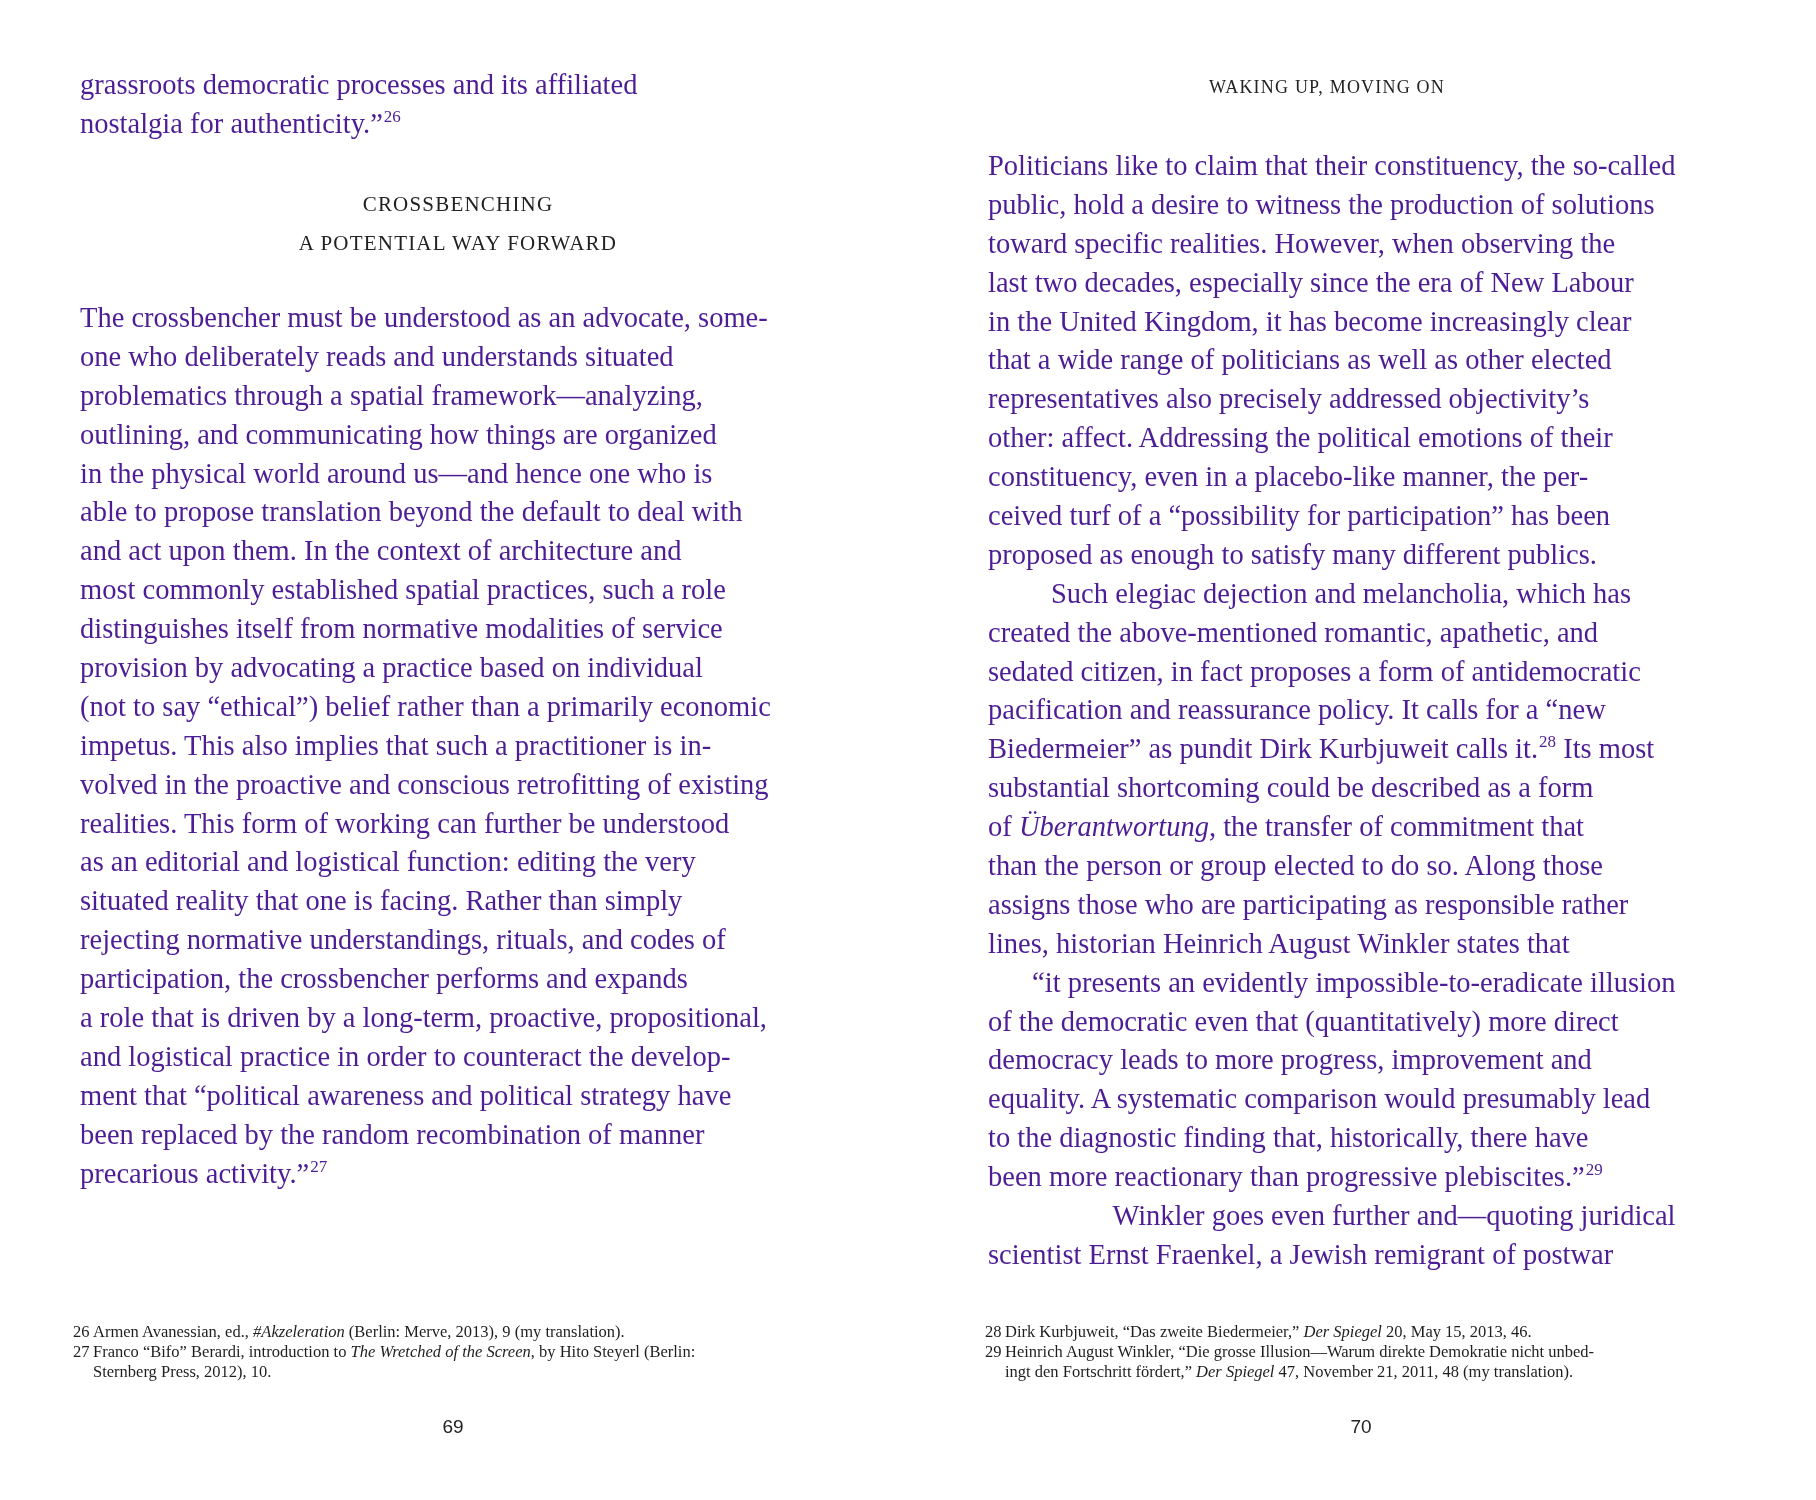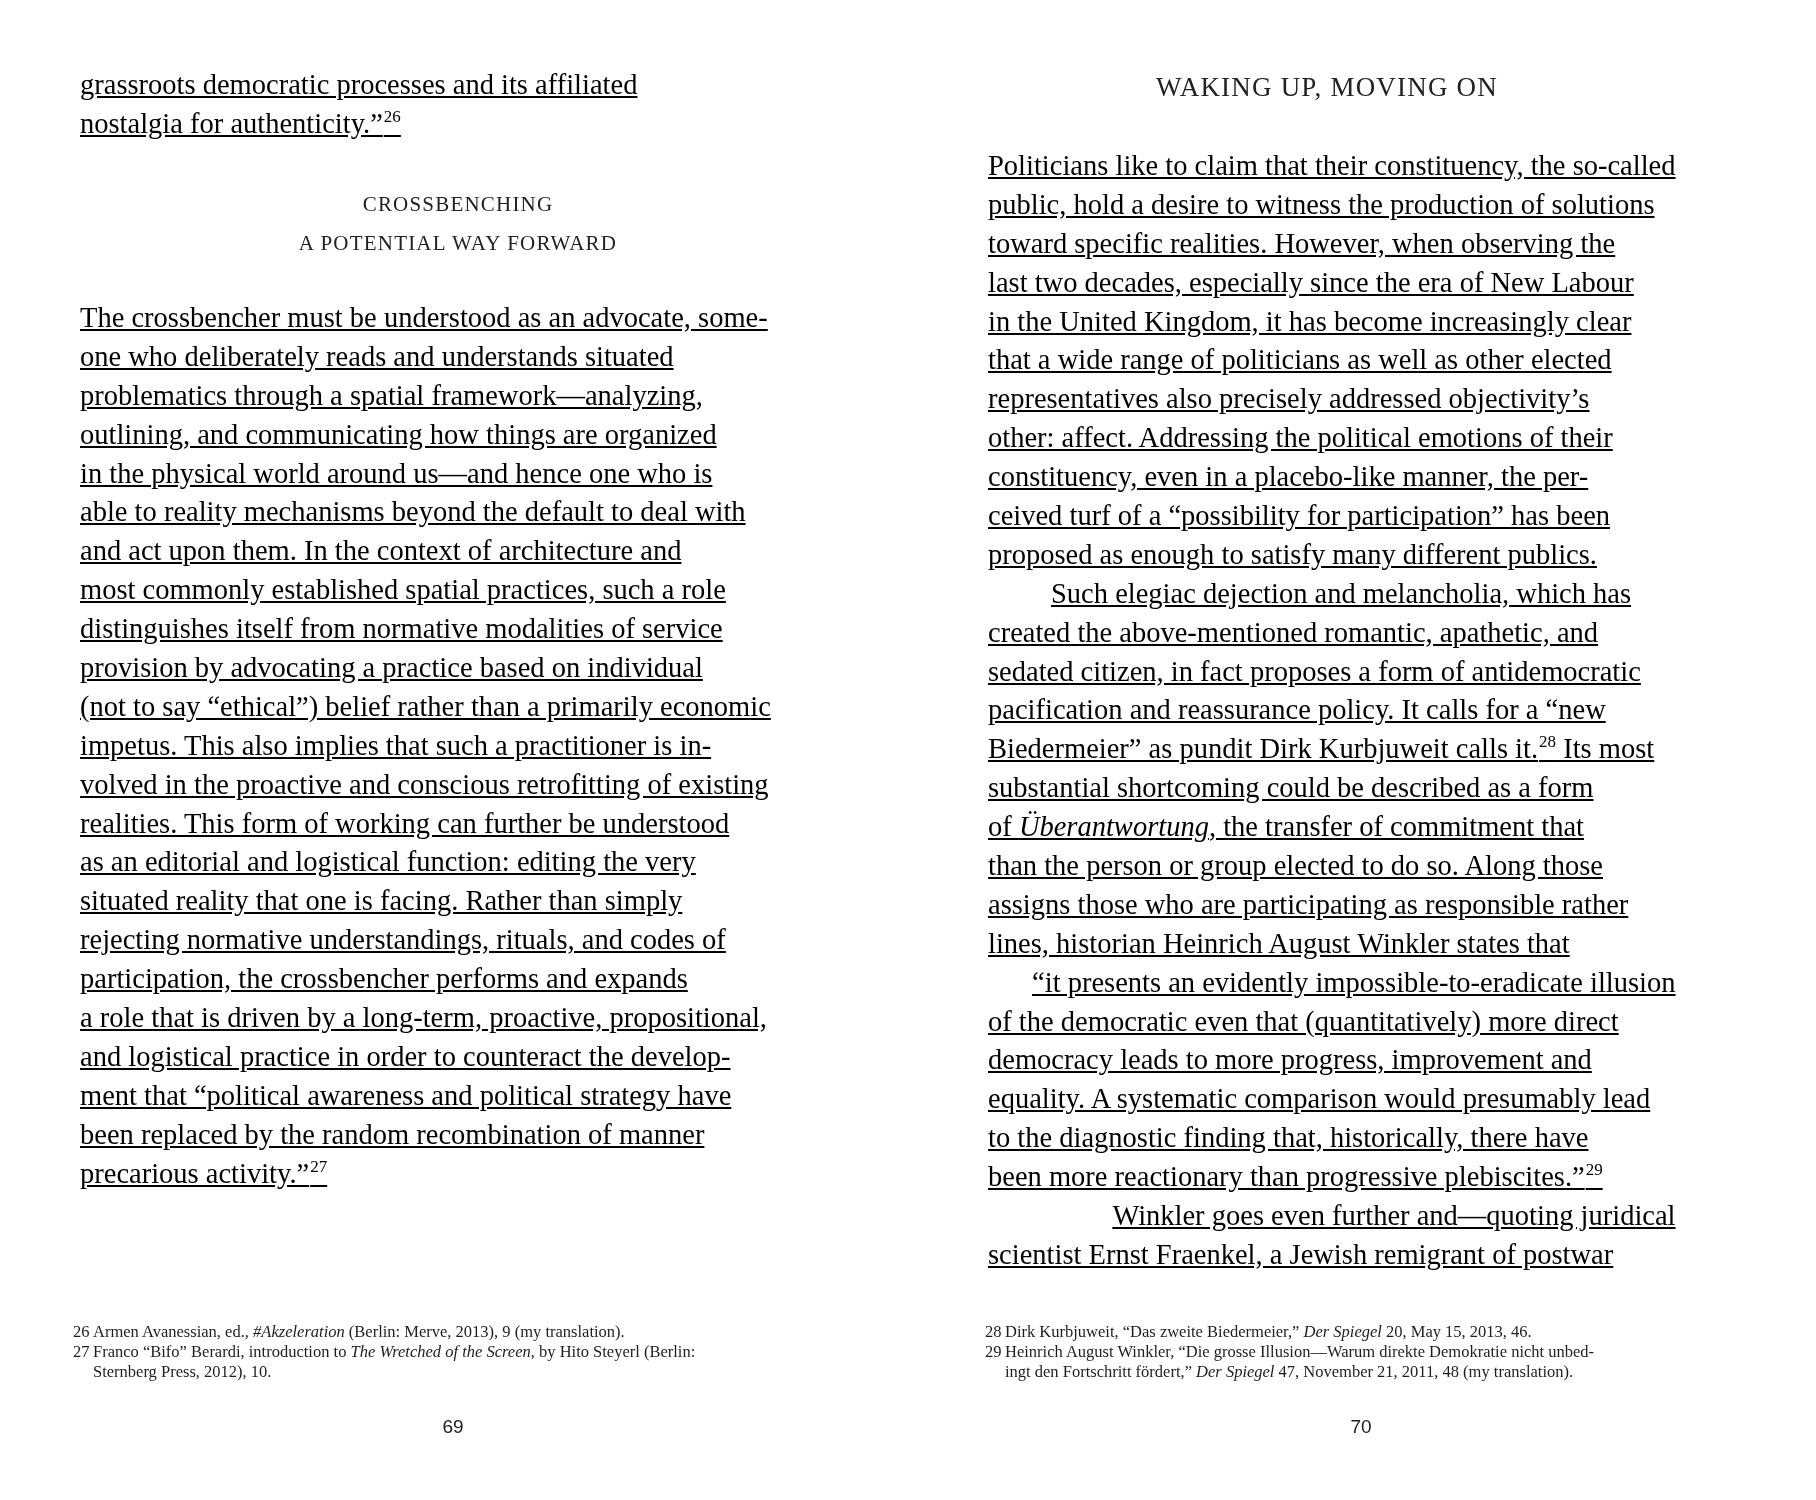--- a/index.html
+++ b/index.html
@@ -2,25 +2,25 @@
 <html><head>
 <meta charset="utf-8">
 <style>
   html, body { margin: 0; padding: 0; background: #ffffff; }
   body { width: 1816px; height: 1500px; position: relative; overflow: hidden;
          font-family: "Liberation Serif", "DejaVu Serif", serif; color: #1e1e1e; }
   .page { position: absolute; top: 0; height: 1500px; }
   #page-left { left: 0; width: 908px; }
   #page-right { left: 908px; width: 908px; }
 
-  .running-head { position: absolute; font-size: 27px; letter-spacing: 1.2px; line-height: 39px;
+  .running-head { position: absolute; font-size: 18px; letter-spacing: 1.2px; line-height: 39px;
                   text-align: center; white-space: nowrap; color: #222; }
   .section-head { position: absolute; font-size: 21px; letter-spacing: 1.2px; line-height: 39px;
                   text-align: center; white-space: nowrap; color: #222; }
-  .body-text { position: absolute; font-size: 28.5px; line-height: 38.9px; color: #000000; text-decoration: underline; }
+  .body-text { position: absolute; font-size: 28.5px; line-height: 38.9px; color: #4c1d95; }
   .line { display: block; white-space: nowrap; height: 38.9px; }
   .line.indent { padding-left: 63px; }
   .line.hang { margin-left: -6px; text-align: right; }
   sup.fn { font-size: 17px; vertical-align: 0; position: relative; top: -11px; margin-left: 1px; }
   em { font-style: italic; }
 
   .footnotes { position: absolute; font-size: 16.5px; line-height: 20px; color: #1e1e1e; }
   .fn-item { position: relative; padding-left: 20px; }
   .fn-num { position: absolute; left: 0; top: 0; }
   .page-num { position: absolute; font-size: 19px; line-height: 30px; width: 100px; text-align: center;
@@ -40,21 +40,21 @@
     <div>CROSSBENCHING</div>
     <div>A POTENTIAL WAY FORWARD</div>
   </div>
 
   <div class="body-text" id="left-body" style="left:80px; top:299px;">
       <span class="line">The crossbencher must be understood as an advocate, some-</span>
       <span class="line">one who deliberately reads and understands situated</span>
       <span class="line">problematics through a spatial framework—analyzing,</span>
       <span class="line">outlining, and communicating how things are organized</span>
       <span class="line">in the physical world around us—and hence one who is</span>
-      <span class="line">able to reality mechanisms beyond the default to deal with</span>
+      <span class="line">able to propose translation beyond the default to deal with</span>
       <span class="line">and act upon them. In the context of architecture and</span>
       <span class="line">most commonly established spatial practices, such a role</span>
       <span class="line">distinguishes itself from normative modalities of service</span>
       <span class="line">provision by advocating a practice based on individual</span>
       <span class="line">(not to say “ethical”) belief rather than a primarily economic</span>
       <span class="line">impetus. This also implies that such a practitioner is in-</span>
       <span class="line">volved in the proactive and conscious retrofitting of existing</span>
       <span class="line">realities. This form of working can further be understood</span>
       <span class="line">as an editorial and logistical function: editing the very</span>
       <span class="line">situated reality that one is facing. Rather than simply</span>

